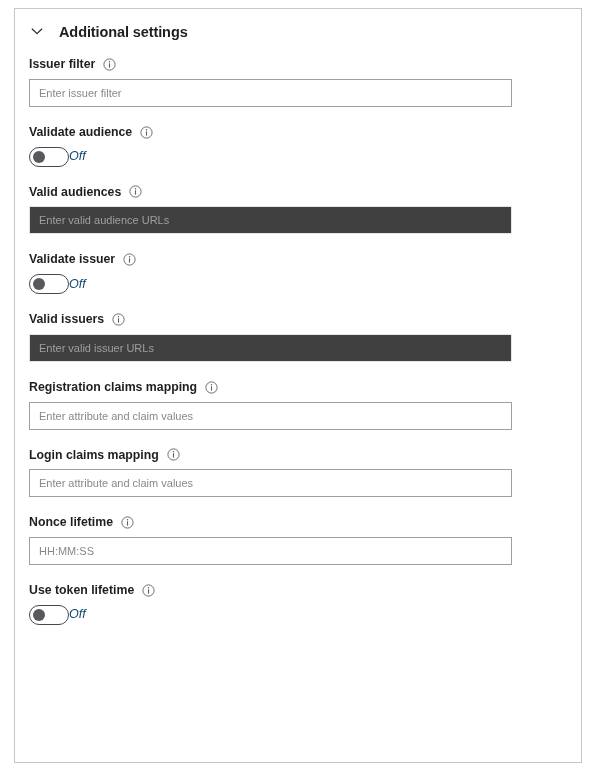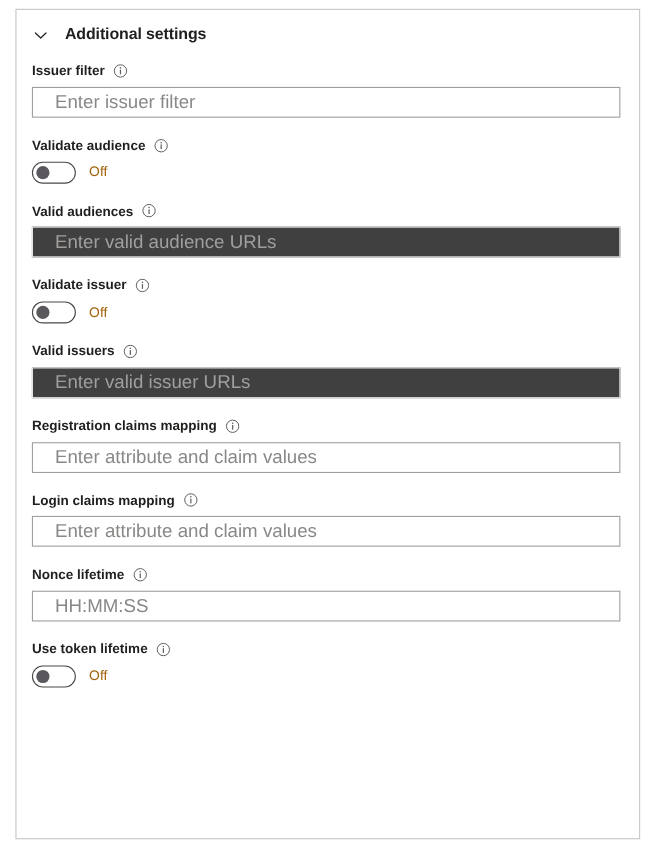--- a/index.html
+++ b/index.html
@@ -22,21 +22,21 @@
     width: 568px;
     height: 755px;
     border: 1px solid #c8c6c4;
     background: #ffffff;
     box-sizing: border-box;
   }
 
   
   .section-header {
     display: flex;
-    align-items: center;
+    align-items: flex-end;
     padding: 15px 0 0 14px;
     height: 30px;
     box-sizing: border-box;
   }
   .chevron {
     width: 16px;
     height: 16px;
     display: inline-flex;
     align-items: center;
     justify-content: center;
@@ -81,29 +81,29 @@
     flex: 0 0 auto;
     color: #605e5c;
     display: inline-flex;
     align-items: center;
     justify-content: center;
   }
   .info-icon svg { display: block; }
 
   
   .textfield {
-    width: 535px;
+    width: 483px;
     height: 28px;
     box-sizing: border-box;
     border: 1px solid #a19f9d;
     background: #ffffff;
     font-family: "Liberation Sans", sans-serif;
-    font-size: 17px;
+    font-size: 11px;
     color: #323130;
-    padding: 0 20px;
+    padding: 0 9px;
     border-radius: 0;
     outline: none;
     display: block;
   }
   .textfield::placeholder {
     color: #8a8886;
     opacity: 1;
   }
   .textfield.disabled {
     background: #404040;
@@ -149,24 +149,24 @@
   .toggle.on .knob {
     position: absolute;
     width: 12px;
     height: 12px;
     border-radius: 50%;
     background: #ffffff;
     right: 3px;
     top: 3px;
   }
   .toggle-state {
-    margin-left: 12px;
     font-size: 12.6px;
-    color: #a16207;
+    color: #0c4a6e;
     line-height: 1;
+    font-style: italic;
   }
 </style>
 </head>
 <body>
 
 <div class="panel">
 
   <div class="section-header">
     <span class="chevron">
       <svg width="14" height="14" viewBox="0 0 14 14" fill="none" aria-hidden="true">

